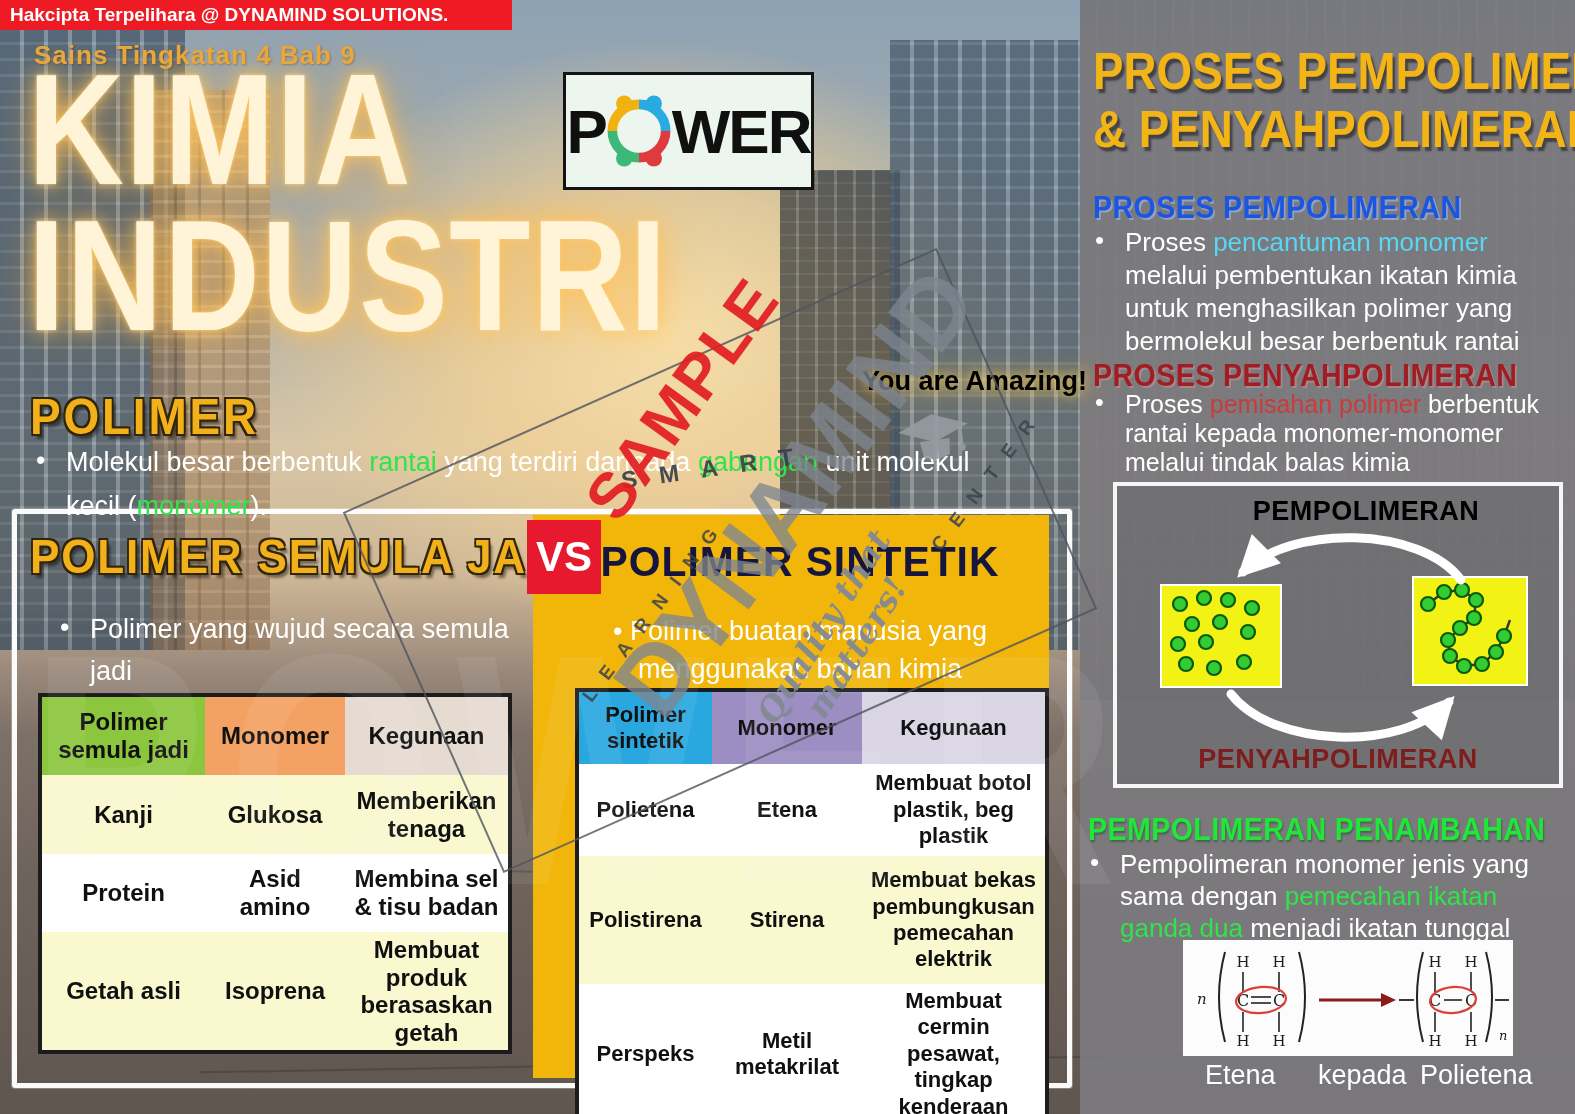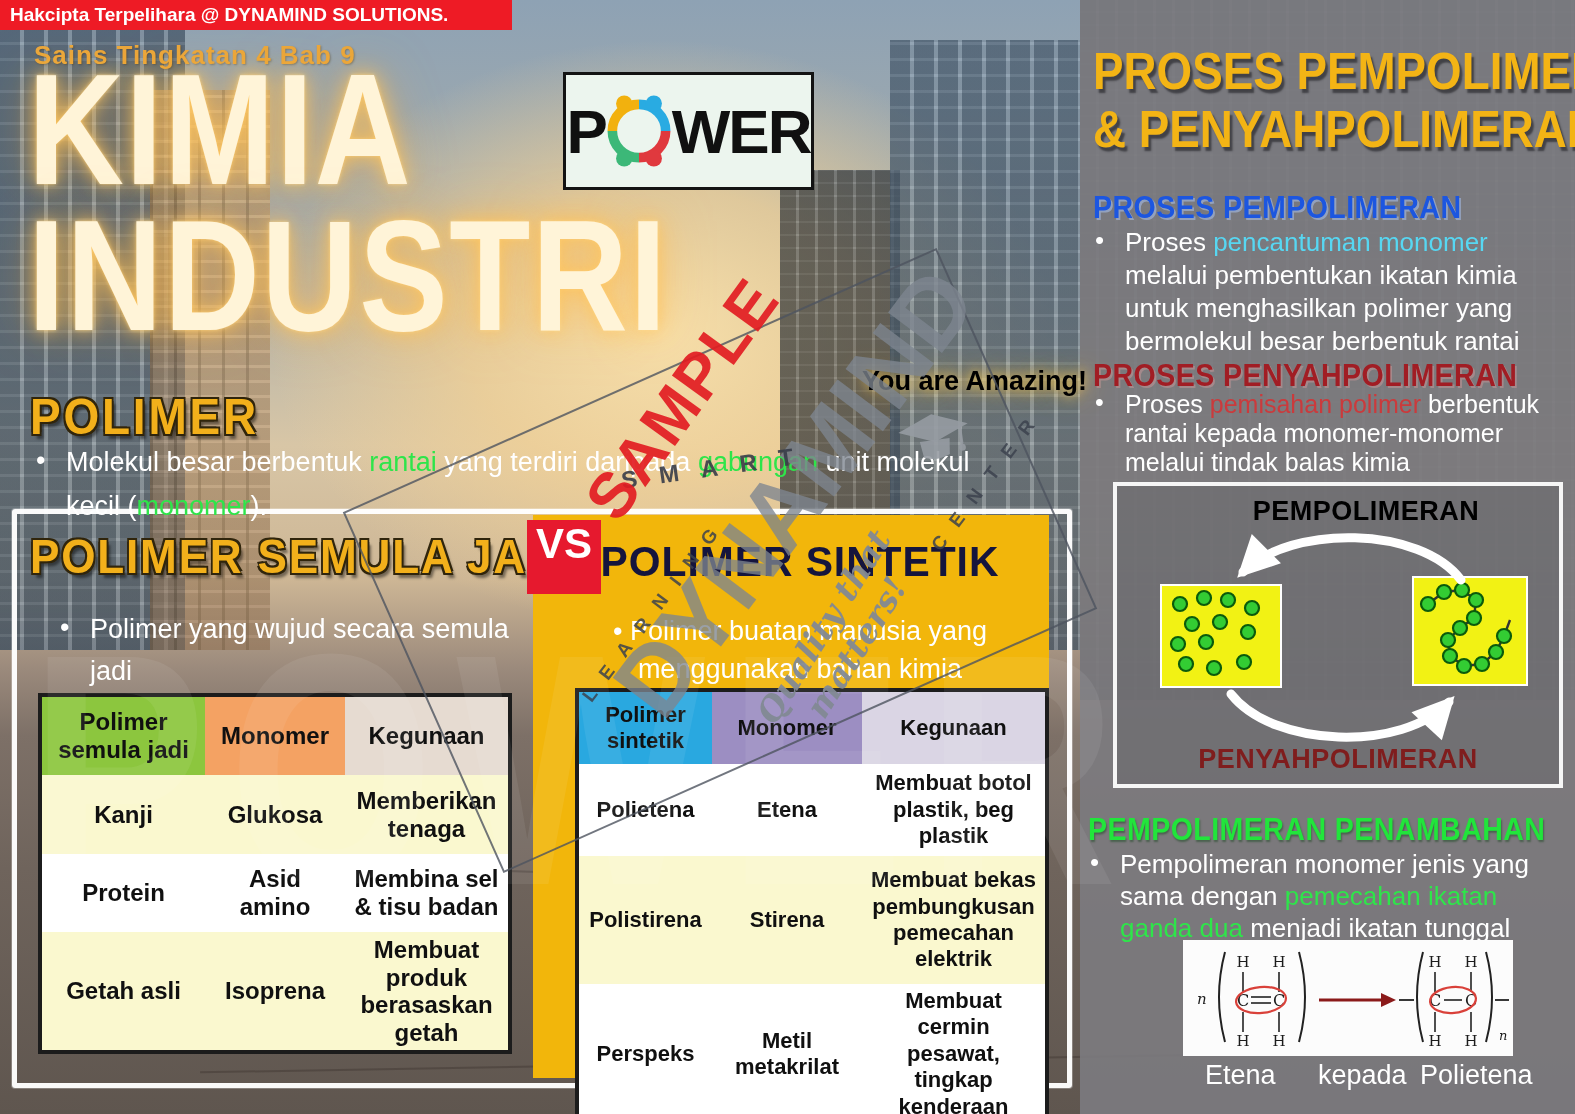--- a/index.html
+++ b/index.html
@@ -67,21 +67,21 @@
   table.cmp td{text-align:center;vertical-align:middle;font-weight:700;color:#101010;padding:4px 6px;}
   .t-nat{left:38px;top:693px;width:470px;}
   .t-nat td{font-size:24px;line-height:1.15;}
   .t-syn{left:575px;top:688px;width:470px;}
   .t-syn td{font-size:22px;line-height:1.2;}
   .hdr-green{background:#8CC63E;} .hdr-orange{background:#F4A263;} .hdr-beige{background:#E6DBD1;}
   .hdr-cyan{background:#29A8E0;} .hdr-purple{background:#9C8EC2;} .hdr-lav{background:#DAD5E4;}
   .row-yellow{background:#FAF8CF;} .row-white{background:#FFFFFF;}
 
   .vs-badge{left:527px;top:520px;width:74px;height:74px;background:#E6192E;z-index:5;
-      display:flex;align-items:flex-start;justify-content:center;color:#fff;font-size:42px;font-weight:900;}
+      display:flex;align-items:center;justify-content:center;color:#fff;font-size:42px;font-weight:900;}
   .syn-panel{left:533px;top:515px;width:516px;height:563px;background:#F2B60B;z-index:2;}
   .syn-h{left:560px;top:537px;width:480px;text-align:center;z-index:3;color:#15153D;
       font-size:43px;font-weight:900;letter-spacing:1px;transform:scaleX(.95);transform-origin:center top;}
   .syn-b{left:600px;top:612px;width:400px;text-align:center;z-index:3;color:#fff;font-size:27px;line-height:38px;}
   .syn-b::before{content:"• ";}
 
   
   .proc-title{left:1093px;top:42px;z-index:3;font-size:52px;font-weight:900;color:#F3B415;line-height:58px;
       letter-spacing:0px;transform:scaleX(.88);transform-origin:left top;white-space:nowrap;
       text-shadow:3px 4px 2px rgba(35,35,40,.65);}

